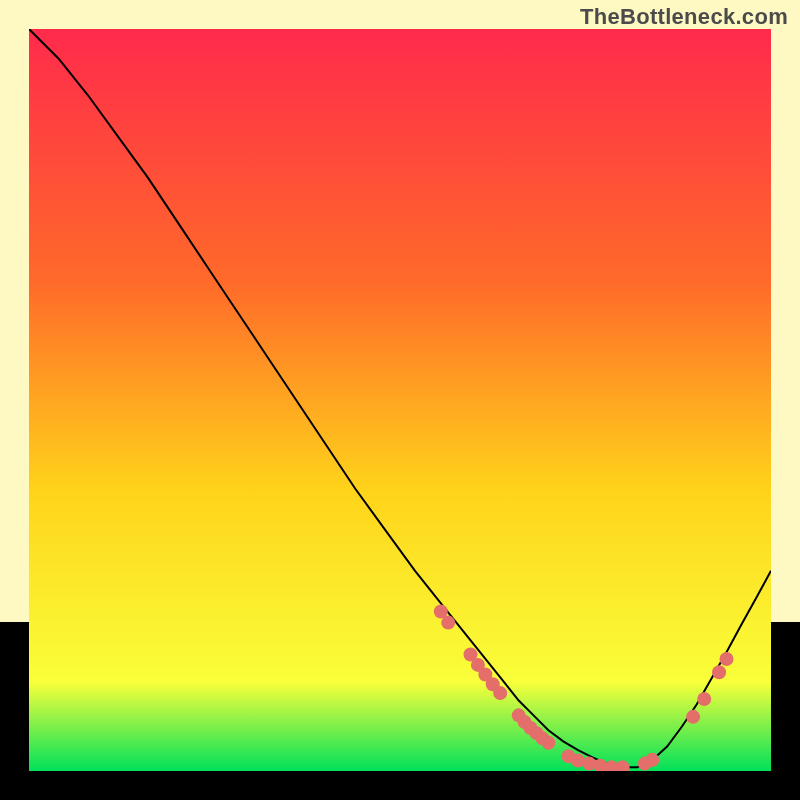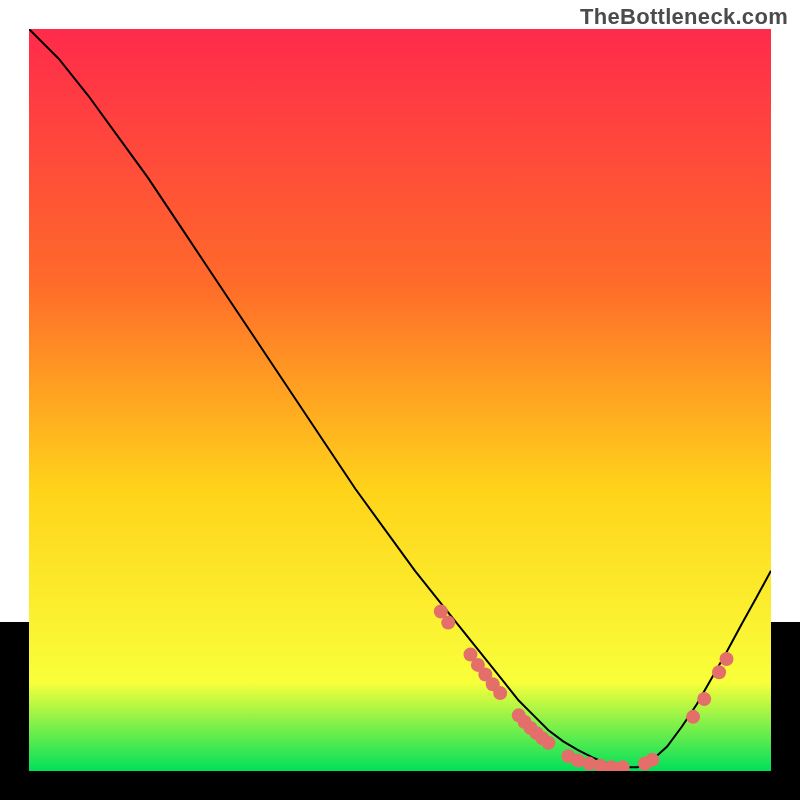--- a/index.html
+++ b/index.html
@@ -8,21 +8,21 @@
     width: 800px;
     height: 800px;
     background: #000000;
     overflow: hidden;
     font-family: Arial, Helvetica, sans-serif;
   }
   .frame {
     position: relative;
     width: 800px;
     height: 622px;
-    background: #ffffff;
+    background: #fef9c3;
   }
   .watermark {
     position: absolute;
     top: 4px;
     right: 12px;
     color: #4b4b4b;
     font-size: 22px;
     font-weight: 600;
     letter-spacing: 0.3px;
     user-select: none;

